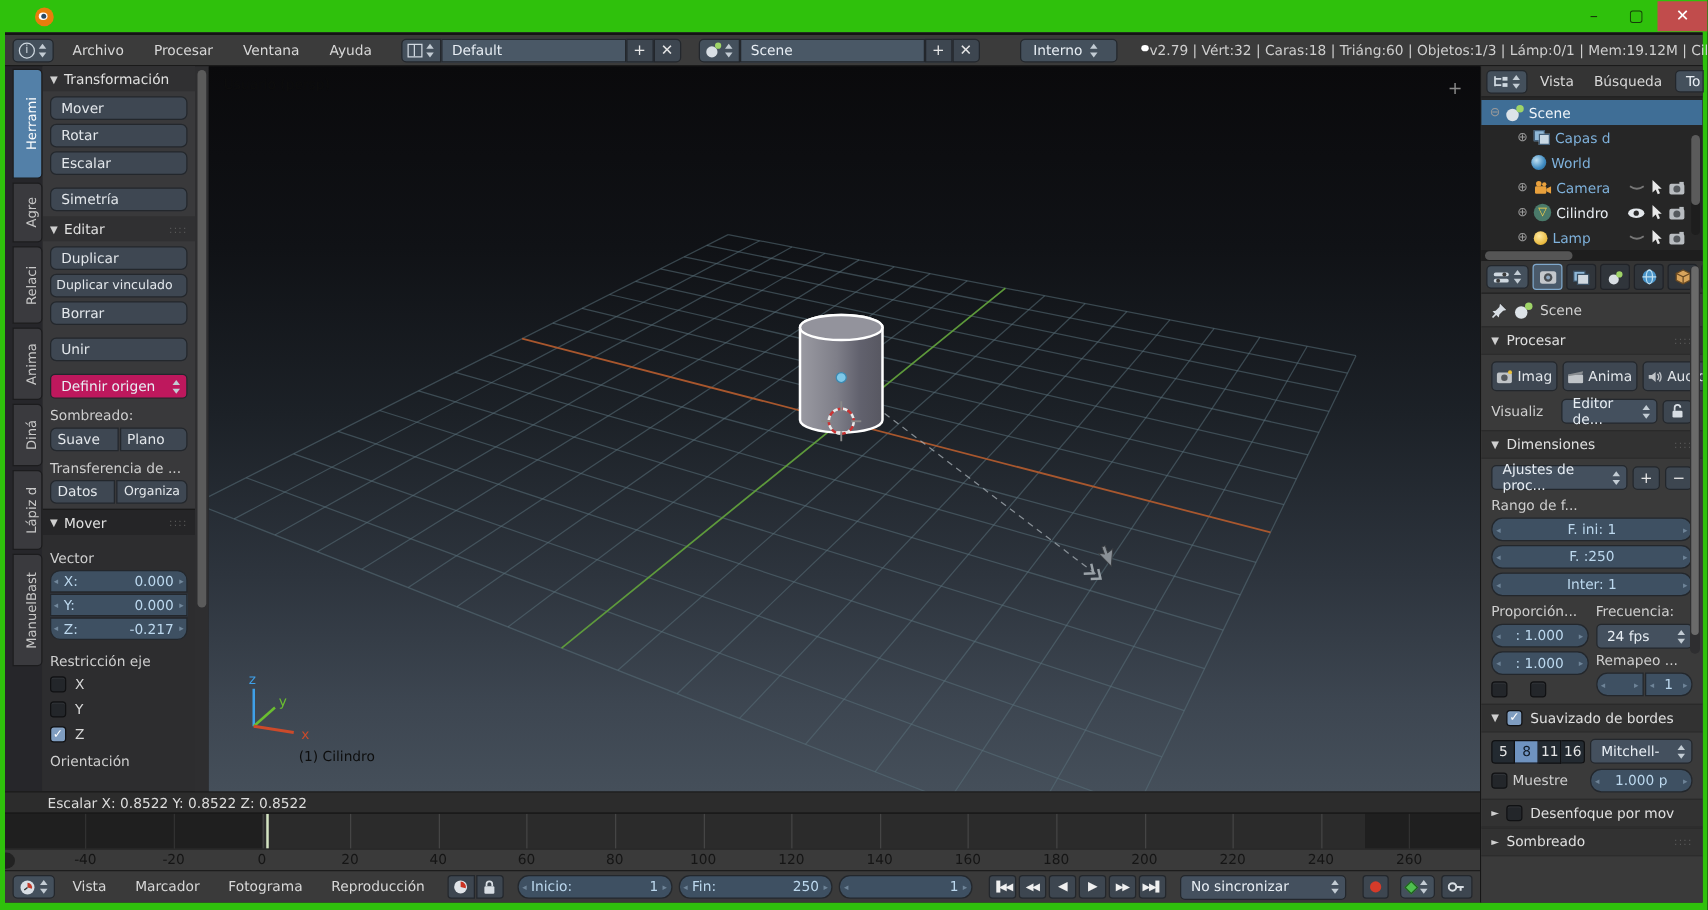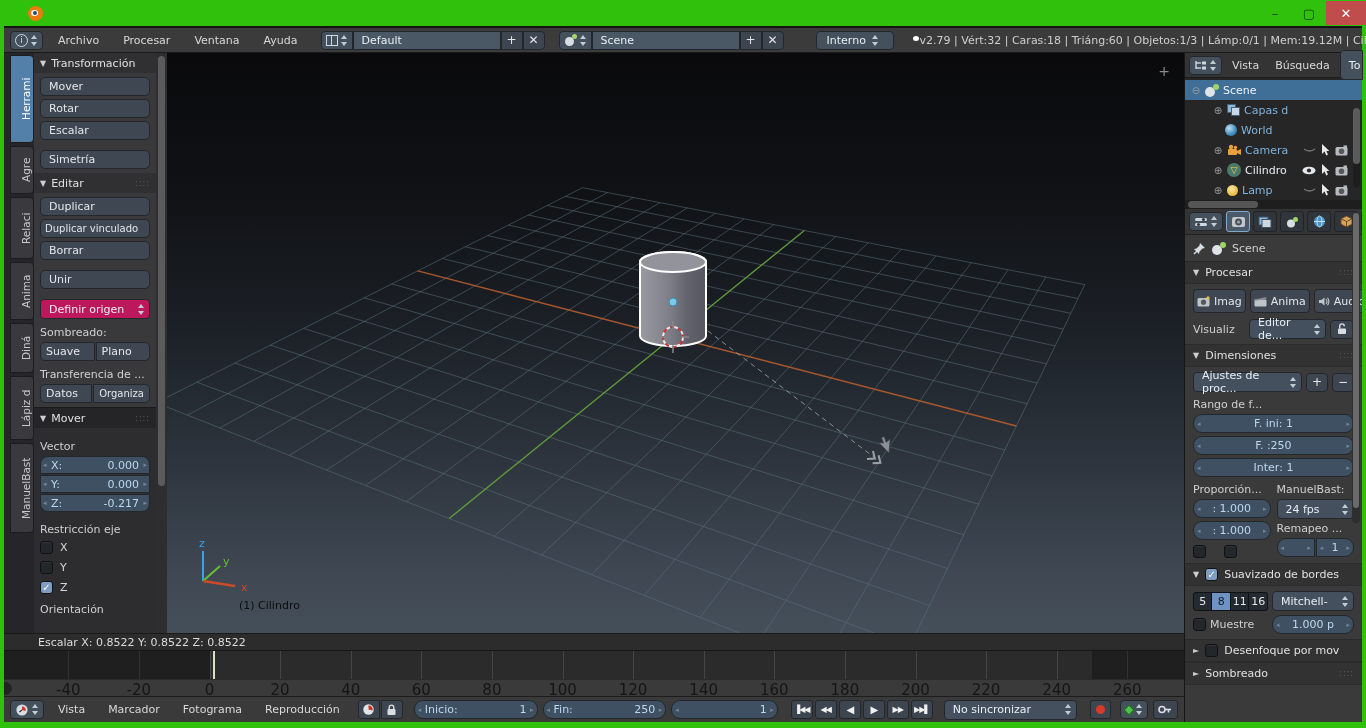--- a/index.html
+++ b/index.html
@@ -77,21 +77,21 @@
   .viewport { flex:1; position:relative; overflow:hidden;
     background:linear-gradient(180deg,#0a0a0c 0%,#101216 25%,#1c2127 48%,#2d343d 70%,#3d4651 88%,#454f5a 100%); }
   .vp-label { position:absolute; color:#0d0d0d; font-size:11px; }
   .vp-plus { position:absolute; top:10px; right:14px; color:#8a8a8a; font-size:14px; }
   
   .rightcol { width:178px; background:#3a3a3a; border-left:1px solid #161616; display:flex; flex-direction:column; flex:0 0 auto; }
   
   .outliner { background:#262626; flex:0 0 auto; }
   .outhdr { height:25px; background:#343434; border-bottom:1px solid #1c1c1c; display:flex; align-items:center; gap:4px; padding:0 4px; }
   .outhdr .menu-item { padding:0 6px; }
-  .pillcut { margin-left:auto; height:30px; background:#44505c; border:1px solid #23272c; border-radius:4px 0 0 4px; padding:0 2px 0 8px; display:flex; align-items:center; color:#e8eef4; }
+  .pillcut { margin-left:auto; height:18px; background:#44505c; border:1px solid #23272c; border-radius:4px 0 0 4px; padding:0 2px 0 8px; display:flex; align-items:center; color:#e8eef4; }
   .outbody { position:relative; padding:2px 0; height:122px; overflow:hidden; }
   .orow { height:20px; display:flex; align-items:center; gap:4px; padding-left:6px; color:#7fb2dc; position:relative; }
   .orow .expander { color:#9a9a9a; font-size:10px; width:10px; text-align:center; }
   .orow.selected { background:#3f6e96; color:#e8eef6; }
   .orow .rowicons { margin-left:auto; display:flex; gap:5px; padding-right:14px; align-items:center; }
   .oscroll-v { position:absolute; right:2px; top:30px; bottom:12px; width:7px; background:#1e1e1e; border-radius:4px; }
   .oscroll-v .thumb { position:absolute; left:0; right:0; top:0; height:70%; background:#5b5b5b; border-radius:4px; }
   .oscroll-h { height:9px; background:#1e1e1e; position:relative; }
   .oscroll-h .thumb { position:absolute; left:3px; top:1px; height:7px; width:70px; background:#555; border-radius:4px; }
   
@@ -122,21 +122,21 @@
   .seg div.active { background:#6f93c0; color:#0f1a26; }
   .pscroll { position:absolute; right:2px; top:4px; width:8px; height:310px; background:#2e2e30; border-radius:4px; }
   .pscroll .thumb { position:absolute; left:1px; right:1px; top:0; height:95%; background:#6a6a6a; border-radius:4px; }
   
   .statusbar { height:17px; background:#2c2c2c; border-top:1px solid #1a1a1a; display:flex; align-items:center; padding-left:34px; color:#dcdcdc; flex:0 0 auto; }
   .tlstrip { height:29px; background:#2b2b2b; border-top:1px solid #161616; position:relative; overflow:hidden; flex:0 0 auto; }
   .tl-tick { position:absolute; top:0; bottom:0; width:1px; background:#454545; }
   .tl-marker { position:absolute; top:0; bottom:0; width:2px; background:#d4e4c2; }
   .tl-shade { position:absolute; top:0; bottom:0; background:rgba(0,0,0,.28); }
   .tlnums { height:17px; background:#3a3a3a; position:relative; overflow:hidden; border-top:1px solid #2a2a2a; flex:0 0 auto; }
-  .tl-num { position:absolute; top:1px; transform:translateX(-50%); color:#151515; font-size:15px; }
+  .tl-num { position:absolute; top:1px; transform:translateX(-50%); color:#151515; font-size:11px; }
   .tl-knob { position:absolute; left:-6px; top:2px; width:14px; height:13px; border-radius:50%; background:#222; }
   .tlheader { flex:0 0 auto; height:26px; background:#3a3a3a; border-top:1px solid #1d1d1d; display:flex; align-items:center; gap:5px; padding:0 6px; }
   .play { display:flex; gap:2px; }
   .pbtn { width:22px; height:19px; background:#3d4650; border:1px solid #23272c; border-radius:3px; color:#f0f0f0; display:flex; align-items:center; justify-content:center; font-size:8px; letter-spacing:-1px; }
   .svgic { display:block; }
 </style>
 </head>
 <body>
 
 <div class="titlebar">
@@ -744,21 +744,21 @@
                 </div>
               <div class="bluefield">
                   <span>: 1.000</span>
                 </div>
               <div class="row" style="margin-top:2px;">
                   <span class="cb"></span>
                   <span class="cb" style="margin-left:14px;"></span>
                 </div>
             </div>
             <div class="col">
-              <span class="collabel">ManuelBast:</span>
+              <span class="collabel">Frecuencia:</span>
               <div class="dd">
                   <span>24 fps</span>
                   <span class="ud"></span>
                 </div>
               <span class="collabel">Remapeo ...</span>
               <div class="row" style="gap:1px;">
                 <div class="bluefield" style="flex:1;border-radius:9px 0 0 9px;"></div>
                 <div class="bluefield" style="flex:1;border-radius:0 9px 9px 0;">
                     <span>1</span>
                   </div>

